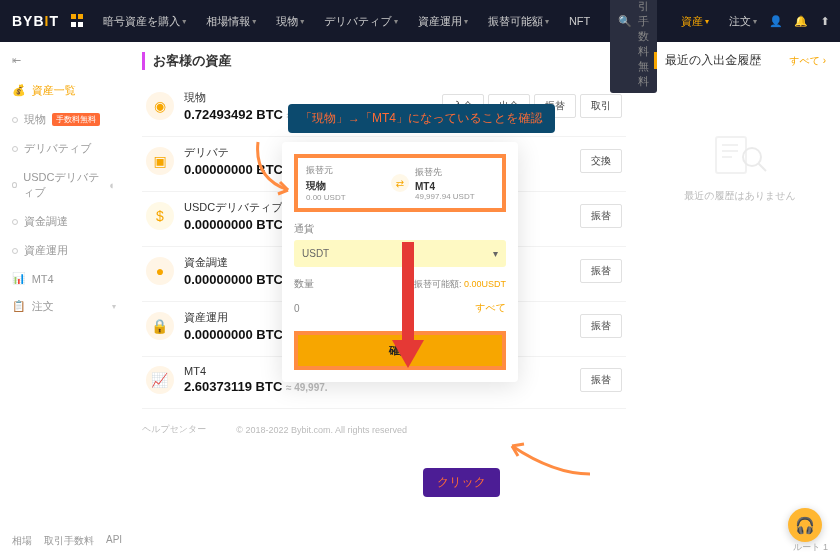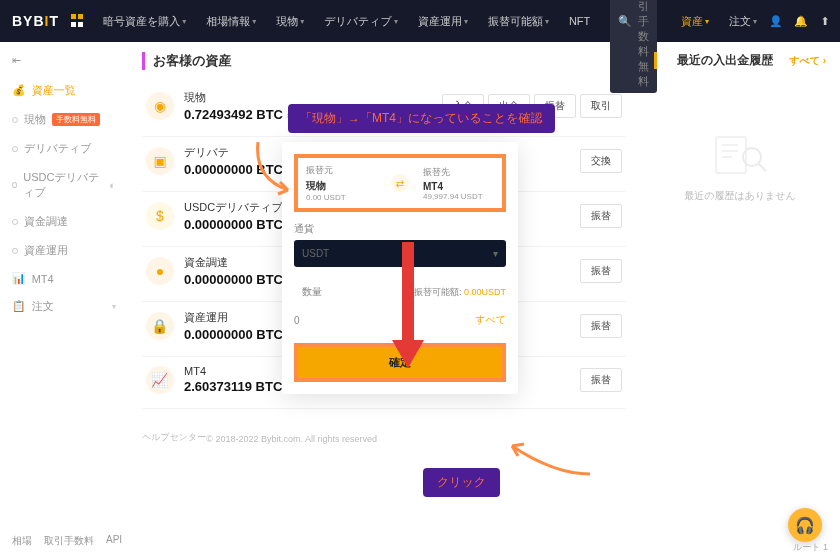--- a/index.html
+++ b/index.html
@@ -35,42 +35,42 @@
 .ic3{background:#fff9e6;color:#f7a600}
 .ic4{background:#fff5e6;color:#f7a600}
 .ic5{background:#fff5e6;color:#f7a600}
 .ic6{background:#fff5e6;color:#f7a600}
 .asset-info{flex:1}
 .asset-name{font-size:11px;color:#333;margin-bottom:2px}
 .asset-val{font-size:13px;font-weight:bold;color:#111}
 .asset-val .sub{font-size:10px;color:#bbb;font-weight:bold}
 .asset-actions{display:flex;gap:4px}
 .act-btn{border:1px solid #e0e0e0;background:#fff;padding:4px 10px;font-size:10px;cursor:pointer;border-radius:2px;color:#444}
-.copyright{color:#bbb;font-size:9px;margin-top:22px;display:flex;gap:0;align-items:flex-end}
+.copyright{color:#bbb;font-size:9px;margin-top:14px;display:flex;gap:30px;align-items:center}
 .rightcol{width:200px;padding:10px 14px}
-.recent-title{font-size:12px;font-weight:bold;padding-left:20px;border-left:3px solid #f7a600;display:flex;justify-content:space-between;align-items:center}
+.recent-title{font-size:12px;font-weight:normal;padding-left:8px;border-left:3px solid #f7a600;display:flex;justify-content:space-between;align-items:center}
 .allbtn{color:#f7a600;font-size:10px}
 .empty-state{margin-top:60px;text-align:center;color:#ccc}
 .empty-state svg{width:60px;height:50px;opacity:.4}
 .empty-text{font-size:10px;margin-top:8px;color:#bbb}
 .modal{position:absolute;left:154px;top:100px;width:236px;background:#fff;border-radius:4px;box-shadow:0 4px 24px rgba(0,0,0,0.12);padding:12px;z-index:5}
-.modal-from-to{display:flex;align-items:center;gap:14px;border:4px solid #ff8c42;padding:6px 8px;margin-bottom:10px}
+.modal-from-to{display:flex;align-items:center;gap:6px;border:4px solid #ff8c42;padding:6px 8px;margin-bottom:10px}
 .ft-box{flex:1}
 .ft-label{font-size:9px;color:#888;margin-bottom:2px}
 .ft-name{font-size:10px;font-weight:bold}
 .ft-amt{font-size:8px;color:#999}
 .swap-ic{width:18px;height:18px;border-radius:50%;background:#fff8e8;display:flex;align-items:center;justify-content:center;color:#f7a600;font-size:10px}
 .modal-field-label{font-size:10px;color:#888;margin:6px 0 4px}
-.modal-select{background:#0f172a;padding:8px;border-radius:3px;display:flex;justify-content:space-between;align-items:center;font-size:10px;color:#666}
+.modal-select{background:#fef9c3;padding:8px;border-radius:3px;display:flex;justify-content:space-between;align-items:center;font-size:10px;color:#666}
 .avail{font-size:9px;color:#888;text-align:right;margin-bottom:4px}
 .avail .amt{color:#f7a600}
 .qty-input{display:flex;justify-content:space-between;align-items:center;padding:6px 0;font-size:10px;color:#888;margin-bottom:10px}
 .allq{color:#f7a600}
 .confirm-btn{width:100%;background:#f7a600;color:#222;border:4px solid #ff8c42;padding:8px;font-size:11px;font-weight:bold;cursor:pointer}
-.anno1{position:absolute;left:160px;top:62px;background:#4c1d95;color:#ff6b35;padding:6px 12px;font-size:12px;border-radius:4px;z-index:10}
+.anno1{position:absolute;left:160px;top:62px;background:#0c4a6e;color:#ff6b35;padding:6px 12px;font-size:12px;border-radius:4px;z-index:10}
 .anno2{position:absolute;left:295px;top:426px;background:#4c1d95;color:#ff6b35;padding:6px 14px;font-size:12px;border-radius:4px;z-index:10}
 .arrow1{position:absolute;left:122px;top:96px;z-index:9}
 .arrow2{position:absolute;left:376px;top:398px;z-index:9}
 .arrow-down{position:absolute;left:260px;top:200px;z-index:8}
 .support-bubble{position:fixed;right:18px;bottom:18px;width:34px;height:34px;border-radius:50%;background:#ffb732;display:flex;align-items:center;justify-content:center;font-size:16px;box-shadow:0 2px 8px rgba(0,0,0,.2)}
 .route{position:fixed;right:12px;bottom:6px;font-size:9px;color:#aaa}
 </style>
 </head>
 <body>
 
@@ -265,21 +265,21 @@
           <div class="ft-name">MT4</div>
           <div class="ft-amt">49,997.94 USDT</div>
         </div>
       </div>
       <div class="modal-field-label">通貨</div>
       <div class="modal-select">
         <span>USDT</span>
           <span>▾</span>
       </div>
       <div style="display:flex;justify-content:space-between;align-items:baseline;margin-top:10px">
-        <div class="modal-field-label" style="margin:8px">数量</div>
+        <div class="modal-field-label" style="margin:0">数量</div>
         <div class="avail"><span>振替可能額:</span> <span class="amt">0.00USDT</span></div>
       </div>
       <div class="qty-input">
         <span>0</span>
         <span class="allq">すべて</span>
       </div>
       <button class="confirm-btn">確定</button>
     </div>
 
     <div class="anno1">「現物」→「MT4」になっていることを確認</div>

